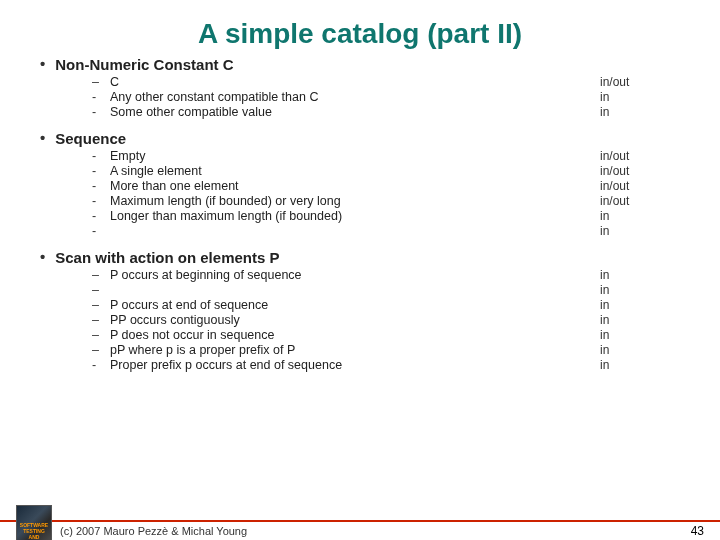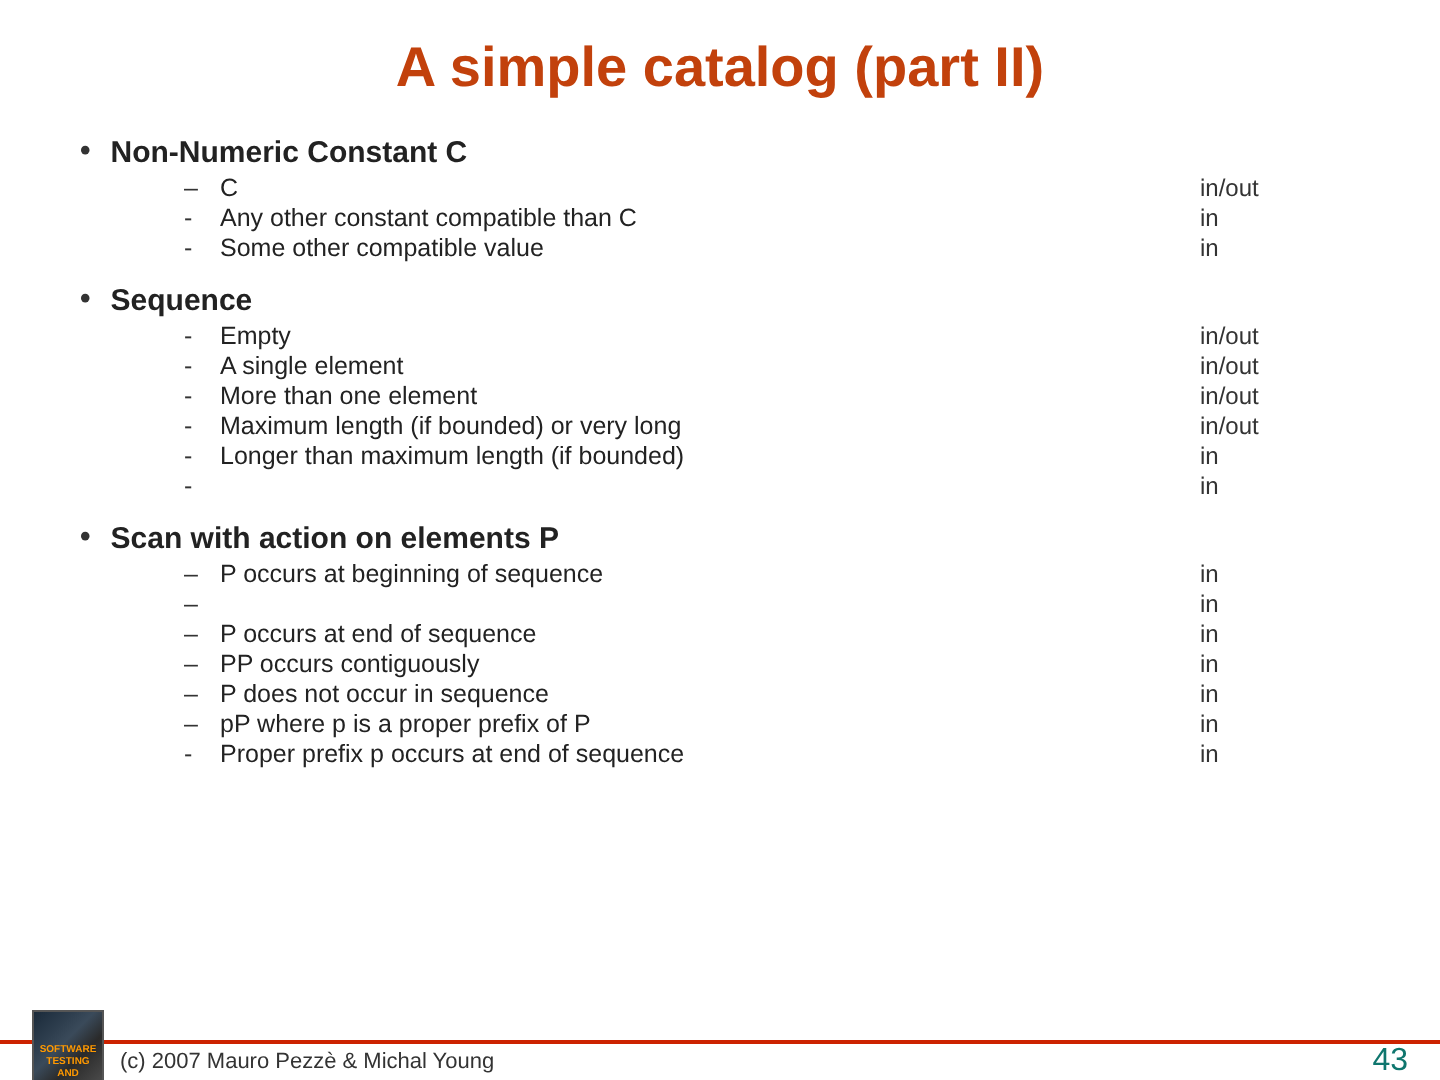--- a/index.html
+++ b/index.html
@@ -16,23 +16,23 @@
     .slide {
       width: 720px;
       height: 540px;
       padding: 18px 40px 40px 40px;
       display: flex;
       flex-direction: column;
     }
     h1 {
       font-size: 28px;
       font-weight: bold;
-      color: #c2410c;
+      color: #0f766e;
       text-align: center;
-      margin-bottom: 18px;
+      margin-bottom: 6px;
       font-family: Arial, sans-serif;
     }
     .content {
       flex: 1;
       display: flex;
       flex-direction: column;
       gap: 6px;
     }
     .section {
       margin-bottom: 4px;
@@ -117,22 +117,22 @@
       padding: 2px;
       line-height: 1.2;
       font-weight: bold;
     }
     .footer-copyright {
       font-size: 11px;
       color: #333;
     }
     .footer-page {
       margin-left: auto;
-      font-size: 16px;
-      color: #0f766e;
+      font-size: 12px;
+      color: #000000;
     }
     .main-label {
       font-size: 15px;
       font-weight: bold;
     }
   </style>
 </head>
 <body>
 
 <div class="slide">

